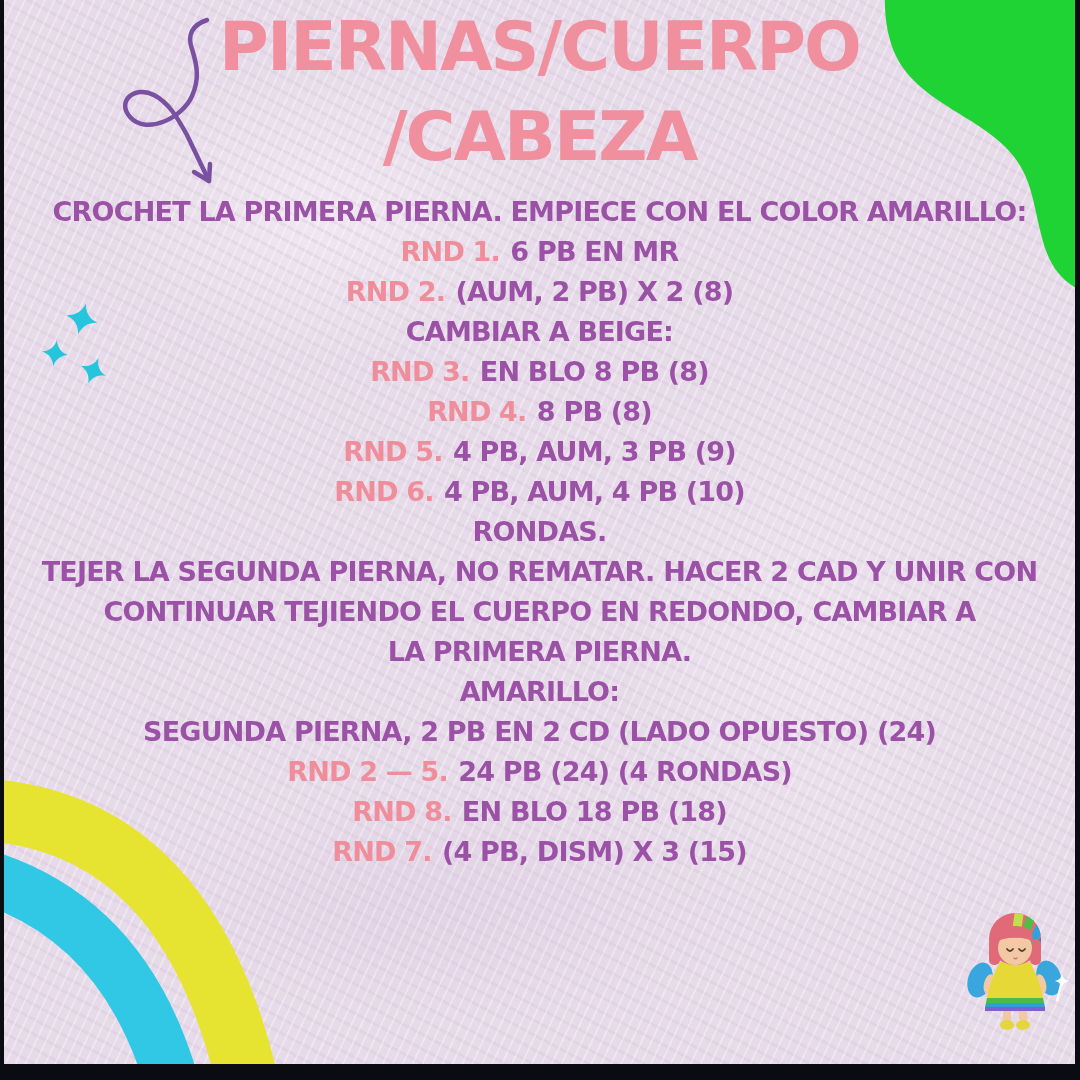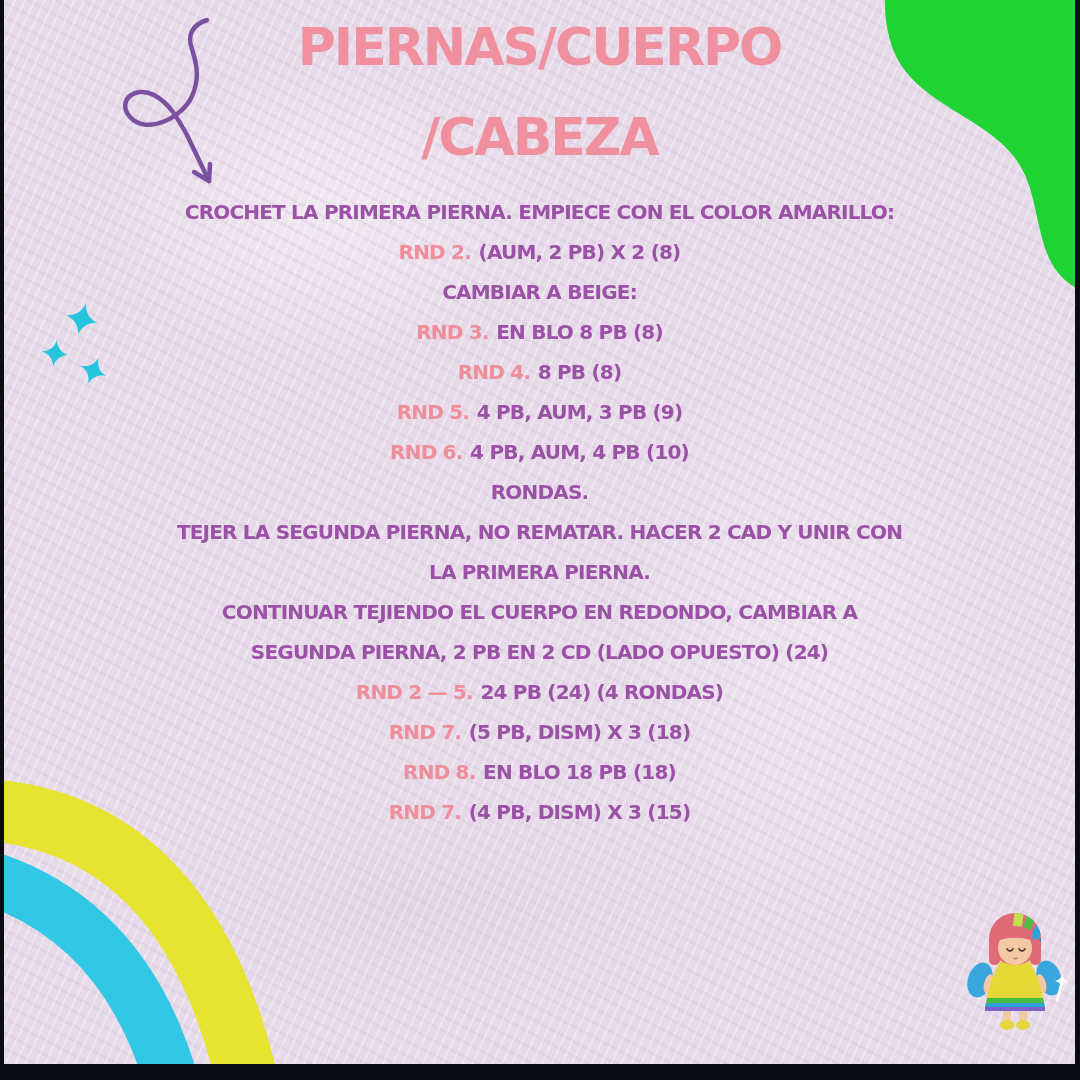--- a/index.html
+++ b/index.html
@@ -19,28 +19,28 @@
       radial-gradient(closest-side at 75% 60%, rgba(255,255,255,.22), rgba(255,255,255,0) 70%),
       radial-gradient(closest-side at 40% 85%, rgba(219,200,224,.45), rgba(219,200,224,0) 75%);
     overflow:hidden;
   }
   .decor{position:absolute;left:0;top:0;width:100%;height:100%;}
   .content{position:absolute;left:0;top:0;right:0;text-align:center;}
   .title{
     margin-top:2px;
     color:#f0909e;
     font-weight:bold;
-    font-size:52px;
+    font-size:68px;
     letter-spacing:-2px;
     line-height:90px;
   }
   .pattern{position:absolute;left:0;right:0;top:192px;}
   .line{
     height:40px;line-height:40px;
-    font-weight:bold;font-size:20px;letter-spacing:-0.8px;
+    font-weight:bold;font-size:27px;letter-spacing:-0.8px;
     color:#9b51a6;
     white-space:nowrap;
   }
   .rnd{color:#ef8d9b;}
   .rnd:not(:empty){margin-right:.38em;}
 </style>
 </head>
 <body>
 
 <div class="canvas">
@@ -112,32 +112,33 @@
     </svg>
 
     <div class="content">
       <div class="title">
         <div>PIERNAS/CUERPO</div>
         <div>/CABEZA</div>
       </div>
 
       <div class="pattern">
         <div class="line"><span class="rnd"></span><span>CROCHET LA PRIMERA PIERNA. EMPIECE CON EL COLOR AMARILLO:</span></div>
+        <div class="line"><span class="rnd">RND 1.</span><span>6 PB EN MR</span></div>
         <div class="line"><span class="rnd">RND 2.</span><span>(AUM, 2 PB) X 2 (8)</span></div>
         <div class="line"><span class="rnd"></span><span>CAMBIAR A BEIGE:</span></div>
         <div class="line"><span class="rnd">RND 3.</span><span>EN BLO 8 PB (8)</span></div>
         <div class="line"><span class="rnd">RND 4.</span><span>8 PB (8)</span></div>
         <div class="line"><span class="rnd">RND 5.</span><span>4 PB, AUM, 3 PB (9)</span></div>
         <div class="line"><span class="rnd">RND 6.</span><span>4 PB, AUM, 4 PB (10)</span></div>
         <div class="line"><span class="rnd"></span><span>RONDAS.</span></div>
         <div class="line"><span class="rnd"></span><span>TEJER LA SEGUNDA PIERNA, NO REMATAR. HACER 2 CAD Y UNIR CON</span></div>
+        <div class="line"><span class="rnd"></span><span>CONTINUAR TEJIENDO EL CUERPO EN REDONDO, CAMBIAR A</span></div>
         <div class="line"><span class="rnd"></span><span>LA PRIMERA PIERNA.</span></div>
-        <div class="line"><span class="rnd"></span><span>CONTINUAR TEJIENDO EL CUERPO EN REDONDO, CAMBIAR A</span></div>
+        <div class="line"><span class="rnd"></span><span>AMARILLO:</span></div>
         <div class="line"><span class="rnd"></span><span>SEGUNDA PIERNA, 2 PB EN 2 CD (LADO OPUESTO) (24)</span></div>
         <div class="line"><span class="rnd">RND 2 — 5.</span><span>24 PB (24) (4 RONDAS)</span></div>
-        <div class="line"><span class="rnd">RND 7.</span><span>(5 PB, DISM) X 3 (18)</span></div>
         <div class="line"><span class="rnd">RND 8.</span><span>EN BLO 18 PB (18)</span></div>
         <div class="line"><span class="rnd">RND 7.</span><span>(4 PB, DISM) X 3 (15)</span></div>
       </div>
     </div>
 
   </div>
 </div>
 
 </body></html>

